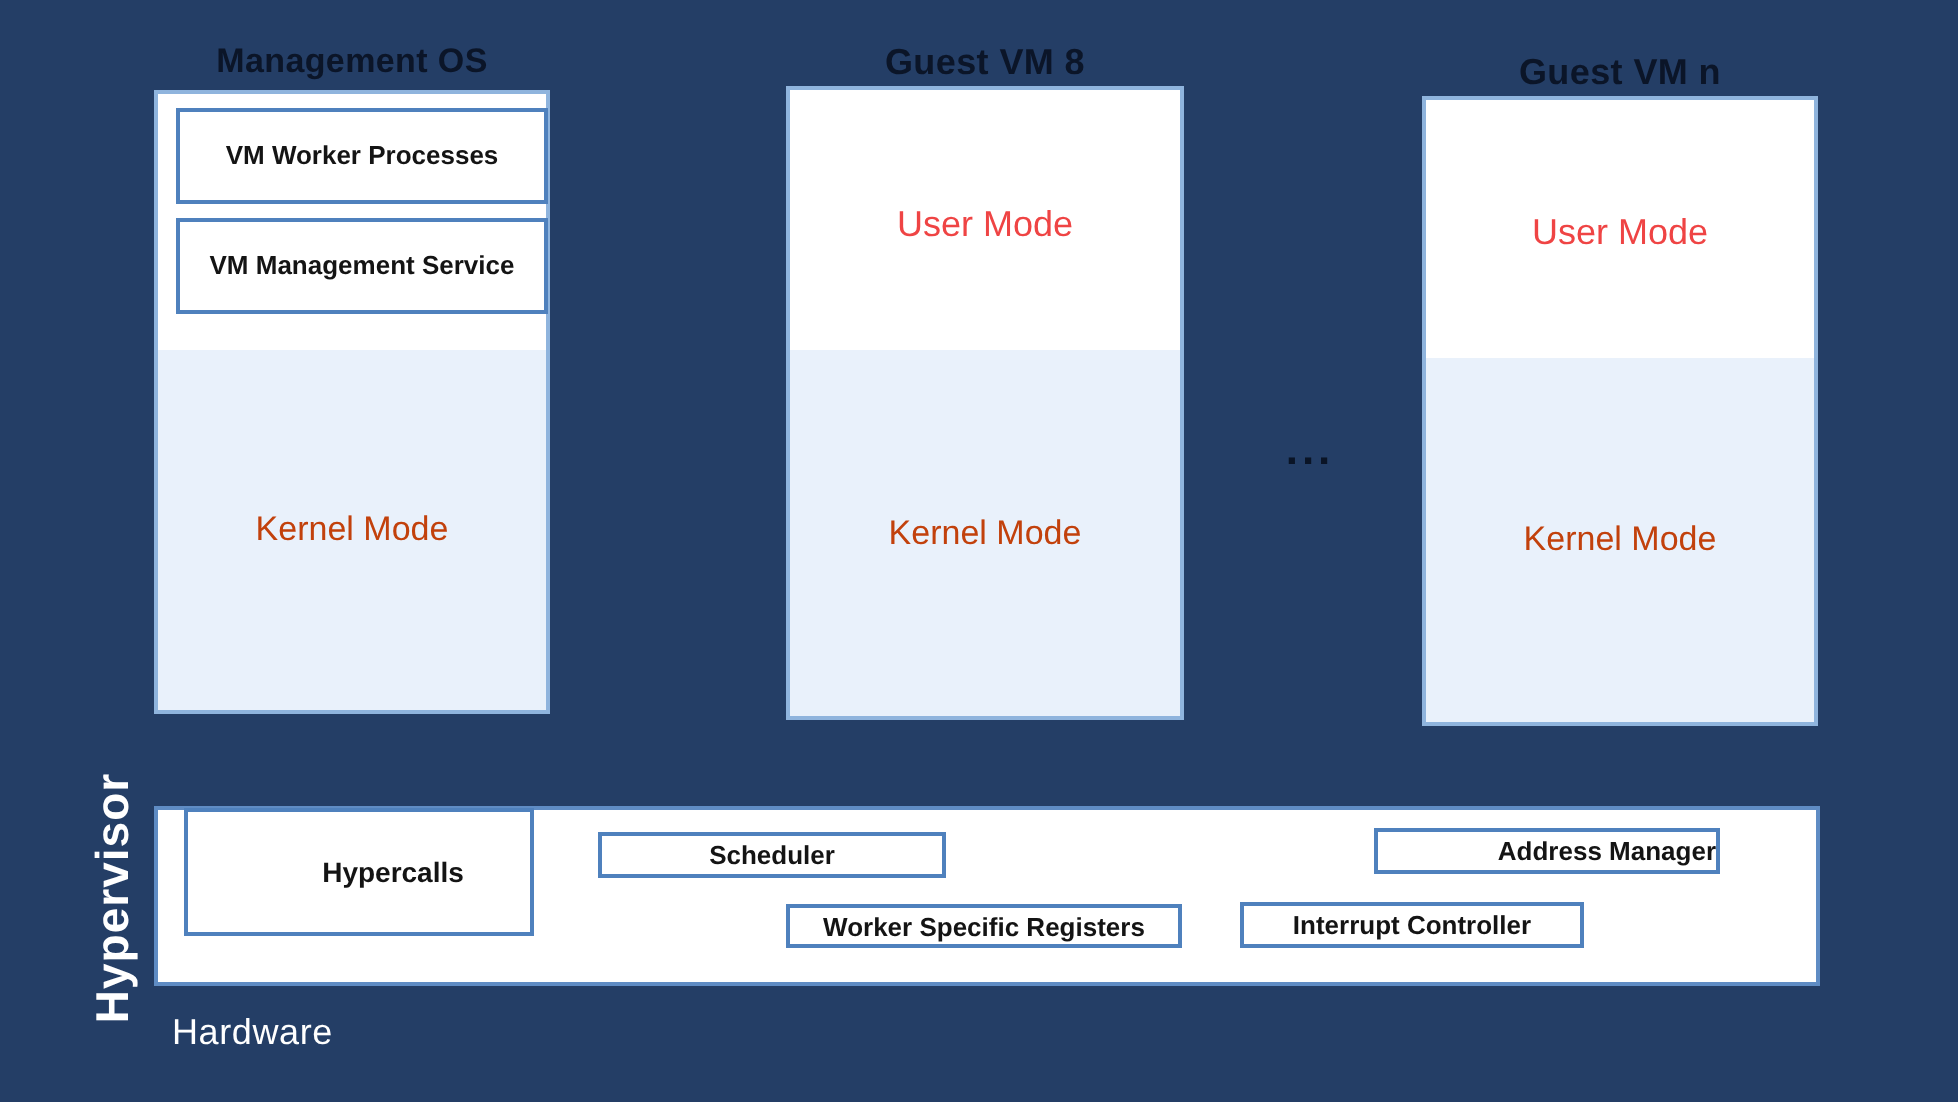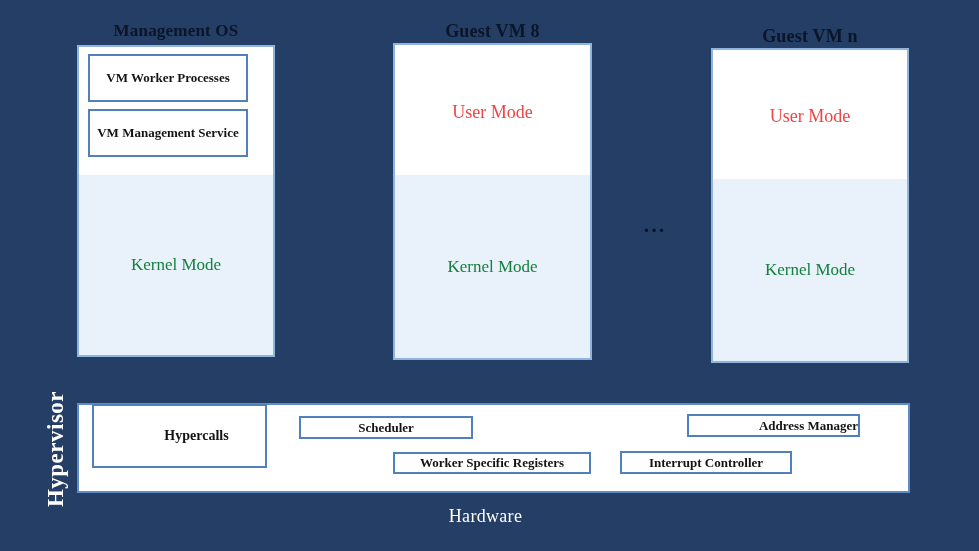--- a/index.html
+++ b/index.html
@@ -7,21 +7,20 @@
     padding: 0;
     background: #243e66;
     font-family: "Liberation Sans", sans-serif;
   }
   .stage {
     position: relative;
     width: 979px;
     height: 551px;
     background: #243e66;
     overflow: hidden;
-    font-family: Liberation Serif, serif;
   }
 
   
   .col-title {
     position: absolute;
     text-align: center;
     font-weight: bold;
     font-size: 17px;
     color: #0b1528;
     letter-spacing: 0.2px;
@@ -54,31 +53,31 @@
   .col3 .user-strip { height: 133px; }
 
   .kernel-strip {
     position: absolute;
     left: 0; right: 0; bottom: 0;
     background: #e9f1fb;
     display: flex;
     align-items: center;
     justify-content: center;
     font-size: 17px;
-    color: #15803d;
+    color: #c2410c;
   }
   .col1 .kernel-strip { height: 180px; }
   .col2 .kernel-strip { height: 183px; }
   .col3 .kernel-strip { height: 182px; }
 
   
   .inner-box {
     position: absolute;
     left: 9px;
-    width: 160px;
+    width: 186px;
     height: 48px;
     background: #ffffff;
     border: 2px solid #4f81bd;
     box-sizing: border-box;
     display: flex;
     align-items: center;
     justify-content: center;
     text-align: center;
     font-size: 13px;
     font-weight: bold;
@@ -146,24 +145,23 @@
     text-align: center;
     font-size: 23px;
     font-weight: bold;
     color: #ffffff;
     letter-spacing: 0.5px;
   }
 
   
   .hw-label {
     position: absolute;
-    left: 69px;
+    left: 86px;
     top: 506px;
     width: 833px;
-    text-align: center;
     font-size: 18px;
     color: #ffffff;
     letter-spacing: 0.3px;
   }
 </style>
 </head>
 <body>
 
 <div class="stage">
 

